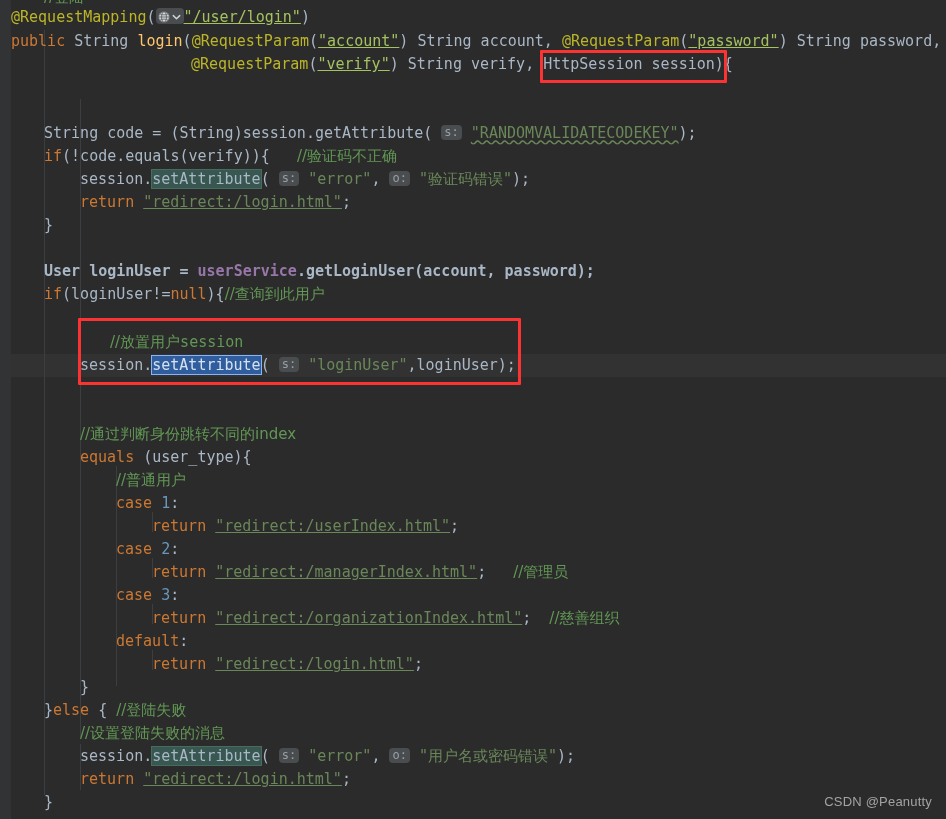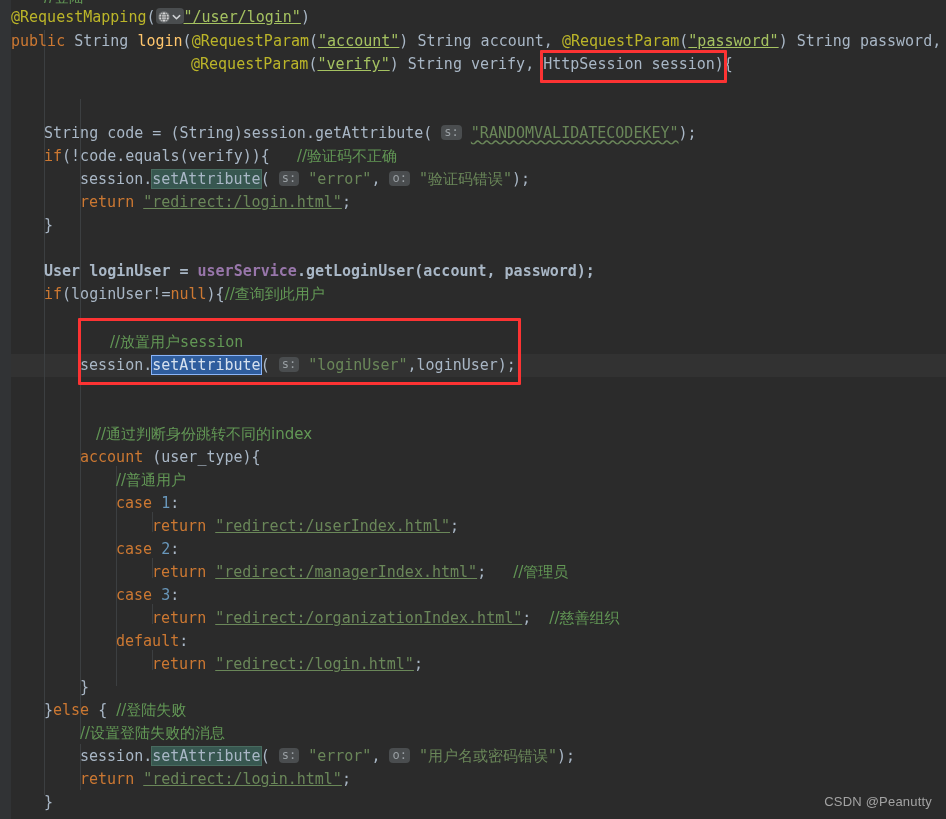--- a/index.html
+++ b/index.html
@@ -169,23 +169,23 @@
 
     <div class="line" style="top:260px; left:44px;font-weight:bold;"><span class="type">User</span><span class="plain"> loginUser = </span><span class="field">userService</span><span class="plain">.</span><span class="plain">getLoginUser(account, password);</span></div>
 
     <div class="line" style="top:283px; left:44px;"><span class="kw">if</span><span class="plain">(loginUser!=</span><span class="kw">null</span><span class="plain">){</span><span class="cmt-cn">//查询到此用户</span></div>
 
     <div class="line" style="top:331px; left:80px;margin-left:30px;"><span class="cmt-cn">//放置用户</span><span class="cmt">session</span></div>
 
     <div class="line" style="top:354px; left:80px;"><span class="plain">session.</span><span class="plain selhl">setAttribute</span><span class="plain">(</span><span class="plain"> </span><span class="hint">s:</span><span class="plain"> </span><span class="str">"loginUser"</span><span class="plain">,loginUser);</span></div>
 
 
-    <div class="line" style="top:423px; left:96px;"><span class="cmt-cn">//通过判断身份跳转不同的index</span></div>
-
-    <div class="line" style="top:446px; left:80px;"><span class="kw">account</span><span class="plain"> (user_type){</span></div>
+    <div class="line" style="top:423px; left:80px;"><span class="cmt-cn">//通过判断身份跳转不同的index</span></div>
+
+    <div class="line" style="top:446px; left:80px;"><span class="kw">equals</span><span class="plain"> (user_type){</span></div>
 
     <div class="line" style="top:469px; left:116px;"><span class="cmt-cn">//普通用户</span></div>
 
     <div class="line" style="top:492px; left:116px;"><span class="kw">case</span><span class="plain"> </span><span class="num">1</span><span class="plain">:</span></div>
 
     <div class="line" style="top:515px; left:152px;"><span class="kw">return</span><span class="plain"> </span><span class="strlink">"redirect:/userIndex.html"</span><span class="plain">;</span></div>
 
     <div class="line" style="top:538px; left:116px;"><span class="kw">case</span><span class="plain"> </span><span class="num">2</span><span class="plain">:</span></div>
 
     <div class="line" style="top:561px; left:152px;"><span class="kw">return</span><span class="plain"> </span><span class="strlink">"redirect:/managerIndex.html"</span><span class="plain">;</span><span class="plain">   </span><span class="cmt-cn">//管理员</span></div>

